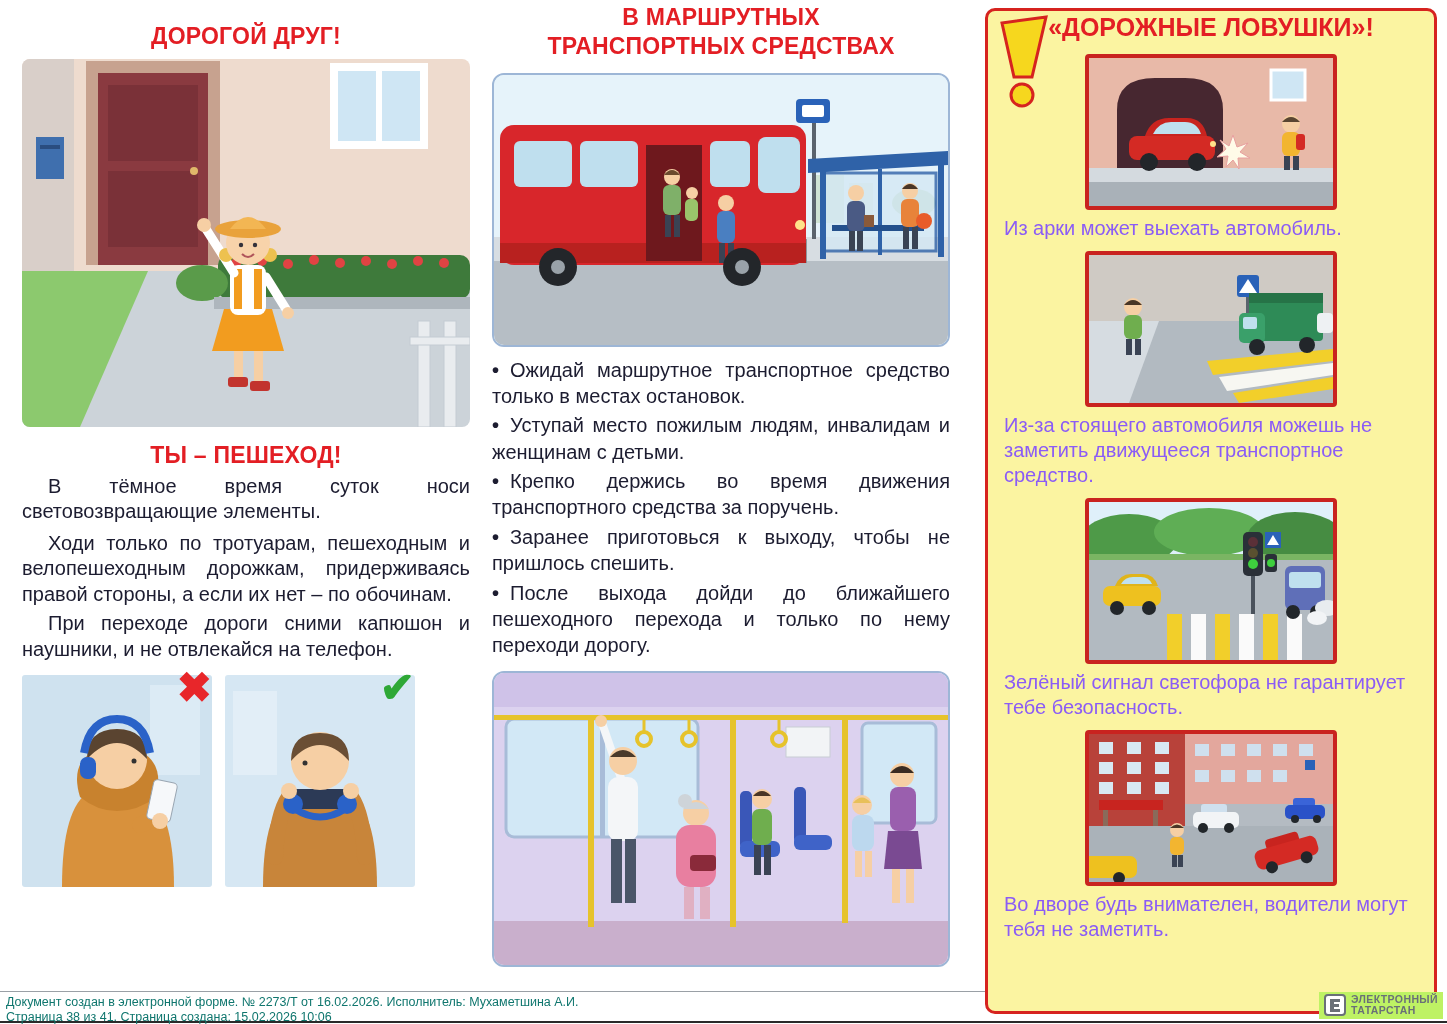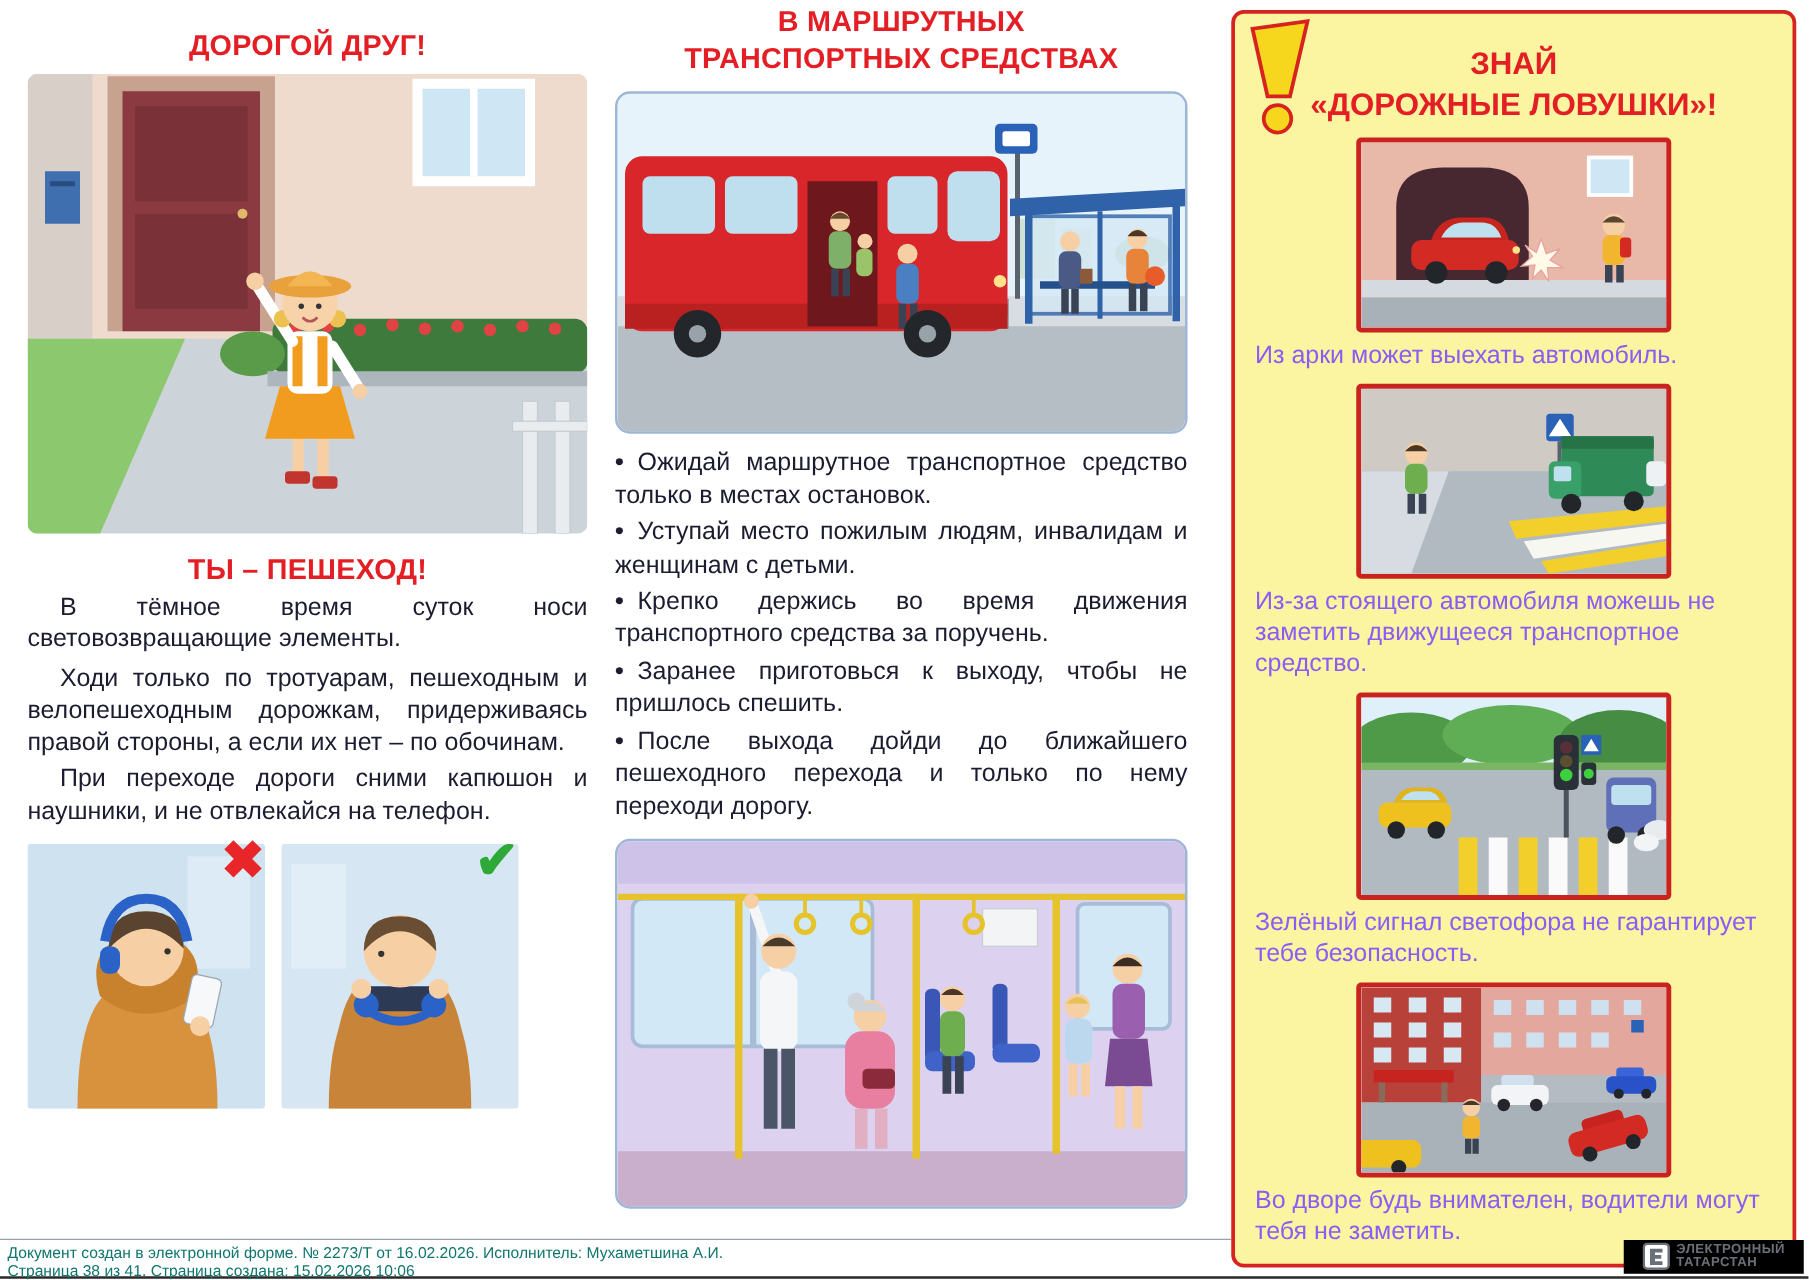--- a/index.html
+++ b/index.html
@@ -45,21 +45,21 @@
   .trap-img { width:252px; margin:10px auto 0; border:4px solid #c9231f;
               border-radius:4px; overflow:hidden; background:#fff; }
   .trap-caption { font-size:20px; line-height:1.25; text-align:left;
                   margin:6px 16px 0; color:#8b5cf6; }
 
   .footer-rule { position:absolute; left:0; top:991px; width:985px; height:1px; background:#9aa0a6; }
   .footer-text { position:absolute; left:6px; top:995px; font-size:12.5px;
                  line-height:1.2; color:#0f766e; z-index:3; }
   .bottom-rule { position:absolute; left:0; top:1021px; width:1447px; height:2px; background:#2a2a2a; }
   .logo { position:absolute; right:4px; top:992px; display:flex; align-items:center;
-          gap:5px; background:#000000; padding:2px 15px; z-index:5; }
+          gap:5px; background:#bef264; padding:2px 5px; z-index:5; }
   .logo-text { font-size:10.5px; font-weight:bold; color:#6a7077; line-height:1.08; letter-spacing:.4px; }
 </style>
 </head>
 <body>
 
 <div class="page">
 
   <div class="col-left">
     <div class="heading-red">ДОРОГОЙ ДРУГ!</div>
 
@@ -284,21 +284,20 @@
         <rect x="348" y="42" width="6" height="208" fill="#e6c32b"></rect>
       </svg>
     </div>
   </div>
 
   <div class="panel">
     <svg class="panel-badge" viewBox="0 0 62 98">
       <path d="M10,8 L54,2 L40,62 L22,62 Z" fill="#f6d71e" stroke="#d6231f" stroke-width="3"></path>
       <circle cx="30" cy="80" r="11" fill="#f6d71e" stroke="#d6231f" stroke-width="3"></circle>
     </svg>
-    <div class="panel-title">ЗНАЙ</div>
     <div class="panel-title" style="margin-top:0;">«ДОРОЖНЫЕ ЛОВУШКИ»!</div>
 
     <div class="trap-img">
       <svg width="244" height="148" viewBox="0 0 244 148" preserveAspectRatio="none">
         <rect width="244" height="148" fill="#e8b9a8"></rect>
         <rect x="182" y="12" width="34" height="30" fill="#cfe6f4" stroke="#ffffff" stroke-width="3"></rect>
         <path d="M28,110 V52 Q28,20 66,20 H96 Q134,20 134,52 V110 Z" fill="#472730"></path>
         <rect y="110" width="244" height="14" fill="#d4dadf"></rect>
         <rect y="124" width="244" height="24" fill="#a9b1b8"></rect>
         <rect x="40" y="78" width="86" height="24" rx="8" fill="#d42a24"></rect>

